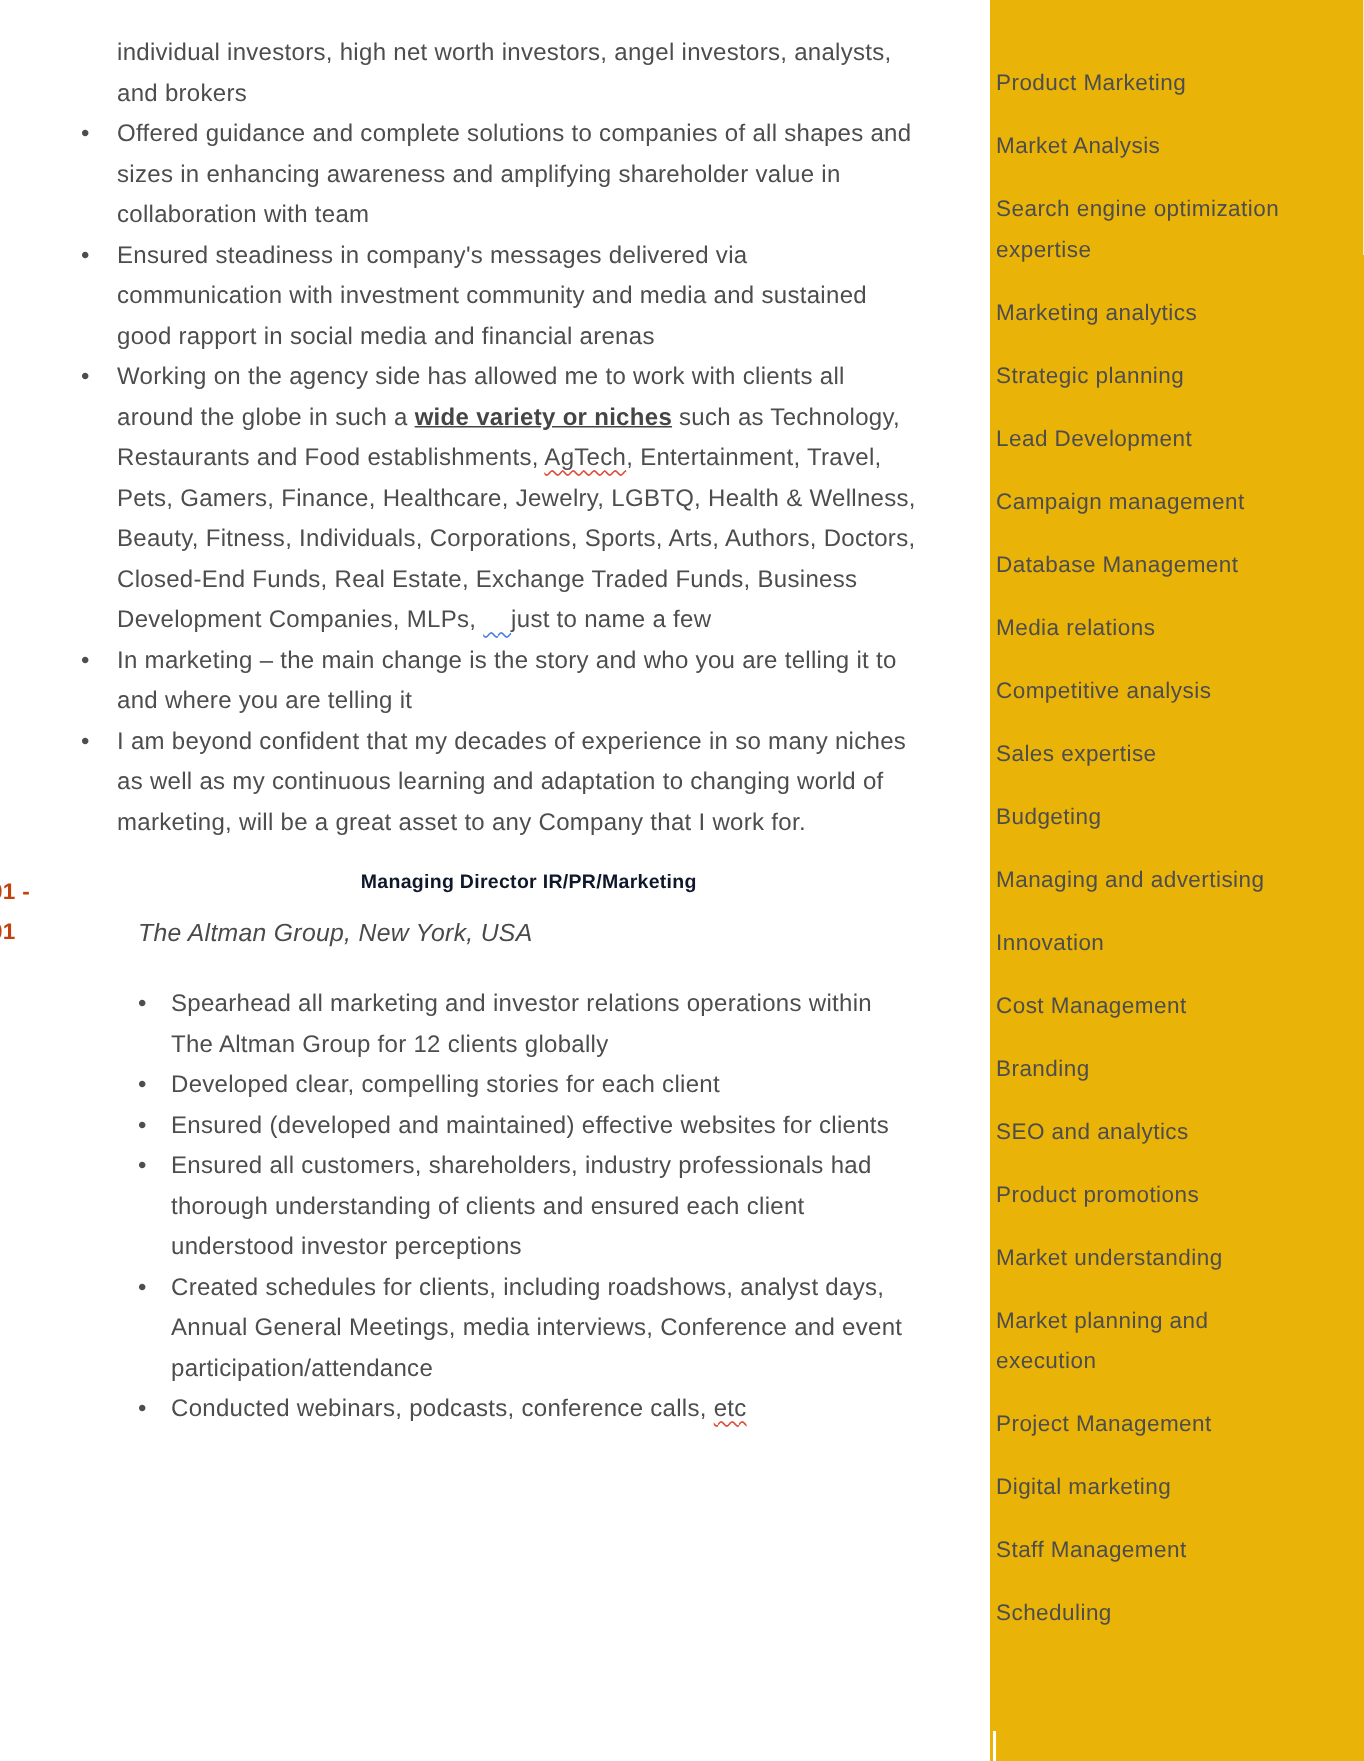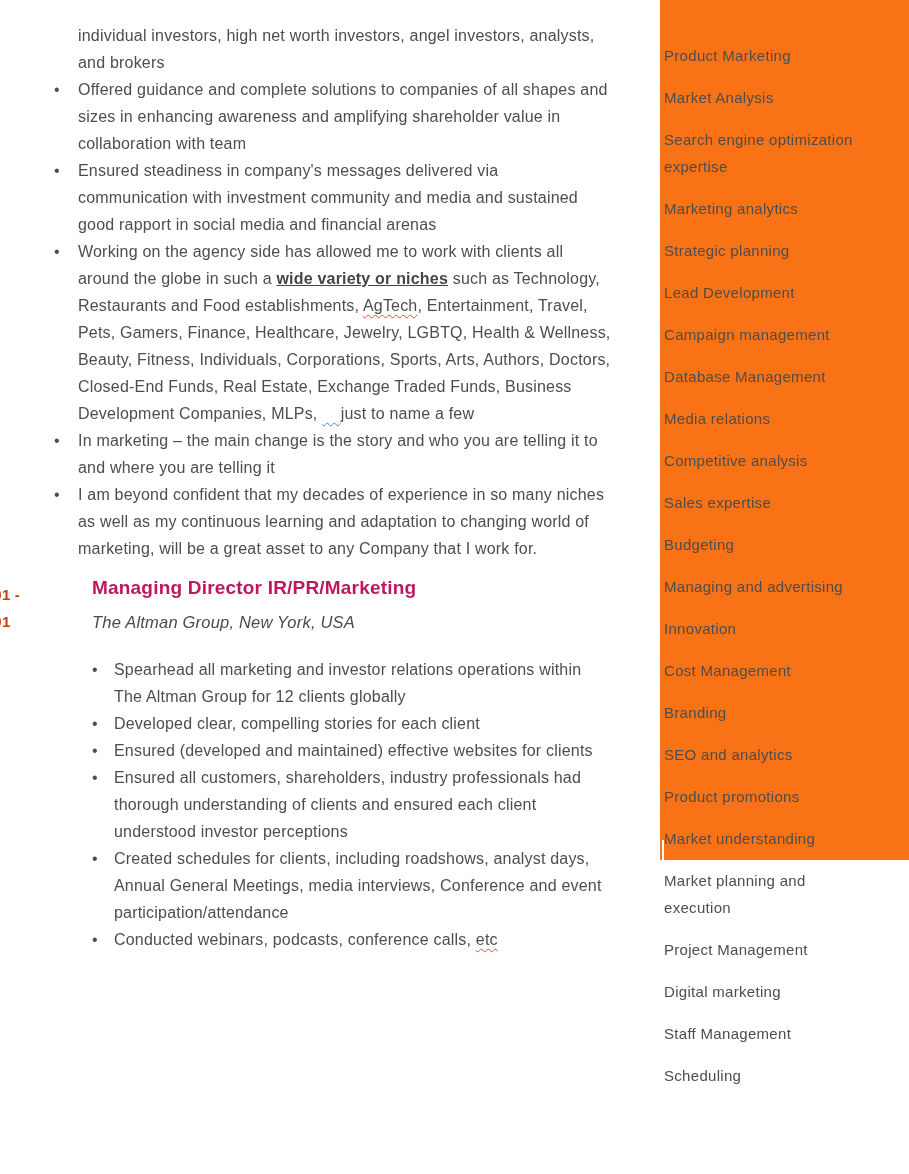--- a/index.html
+++ b/index.html
@@ -1,22 +1,22 @@
 <!DOCTYPE html>
 <html><head>
 <meta charset="utf-8">
 <style>
   * { margin:0; padding:0; box-sizing:border-box; }
   html,body { width:909px; height:1174px; background:#ffffff; overflow:hidden;
     font-family:"Liberation Sans", sans-serif; }
   .page { position:relative; width:909px; height:1174px; background:#ffffff; }
 
   
-  .sidebar { position:absolute; top:0; right:0; width:249px; height:860px;
-    background:#f97316; padding:42px 38px 0 4px; }
+  .sidebar { position:absolute; top:0; right:0; width:249px; height:1174px;
+    background:#eab308; padding:42px 38px 0 4px; }
   .skill { font-size:15px; line-height:27px; color:#4d4d4d; letter-spacing:0.3px;
     margin-bottom:15px; }
   .caret { position:absolute; left:2px; bottom:0; width:2px; height:20px; background:#ffffff; }
 
   
   .main { position:absolute; top:0; left:0; width:660px; height:1174px;
     padding:22px 47px 0 54px; font-size:16px; line-height:27px; color:#4d4d4d;
     letter-spacing:0.2px; }
   .cont { margin-left:24px; }
   .bullet-row { display:flex; }
@@ -28,22 +28,22 @@
     text-decoration-skip-ink:none; }
   .sq-blue { text-decoration-line:underline; text-decoration-style:wavy;
     text-decoration-color:#4a7fe0; text-decoration-thickness:1px; text-underline-offset:3px;
     text-decoration-skip-ink:none; }
 
   
   .exp { position:relative; margin-top:11px; }
   .expbody { margin-left:38px; }
   .dates { position:absolute; left:-100px; top:8px; width:95px;
     font-size:15px; font-weight:700; color:#c2410c; line-height:27px; letter-spacing:0.2px; }
-  .job-title { font-size:19px; font-weight:700; color:#be185d; line-height:30px;
-    margin-bottom:6px; letter-spacing:0.2px; }
+  .job-title { font-size:13px; font-weight:700; color:#0f172a; line-height:30px;
+    margin-bottom:6px; letter-spacing:0.2px;text-align:center; }
   .company { font-style:italic; font-size:16.5px; color:#4a4a4a; line-height:27px;
     margin-bottom:20px; }
   .l2 .bullet-row .marker { width:22px; flex:0 0 22px; }
 </style>
 </head>
 <body>
 
 <div class="page">
 
   <div class="sidebar">

